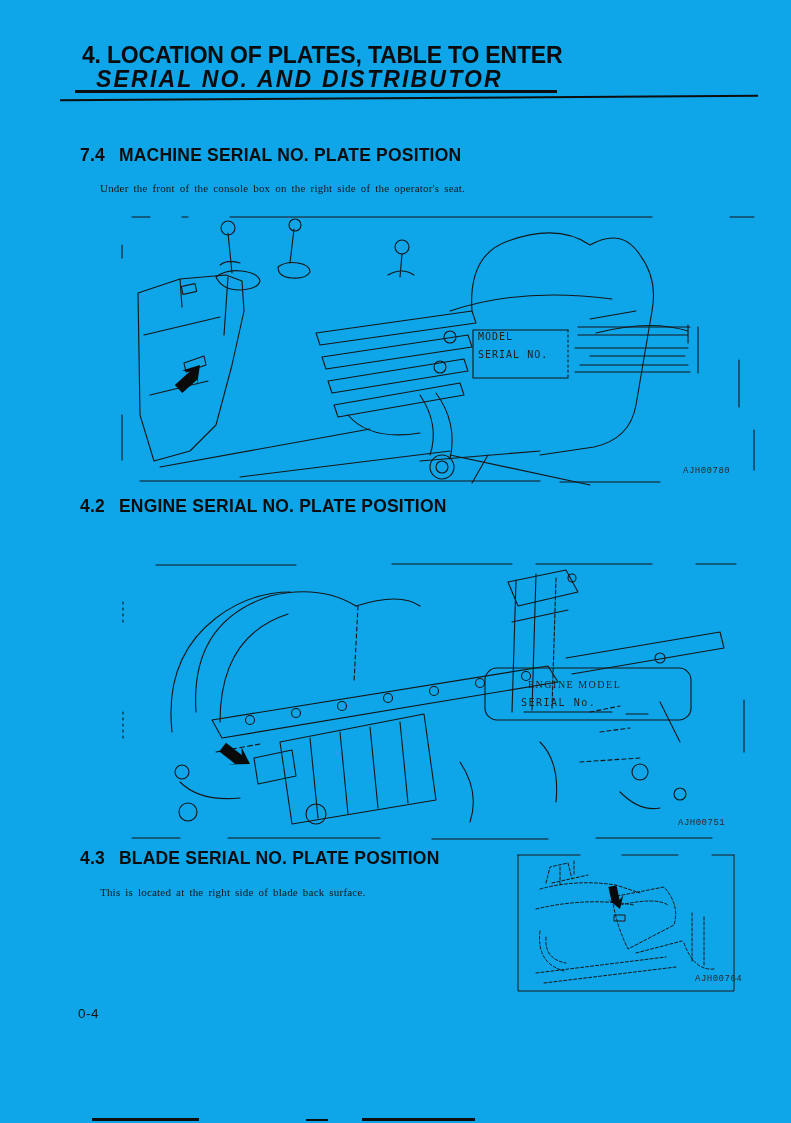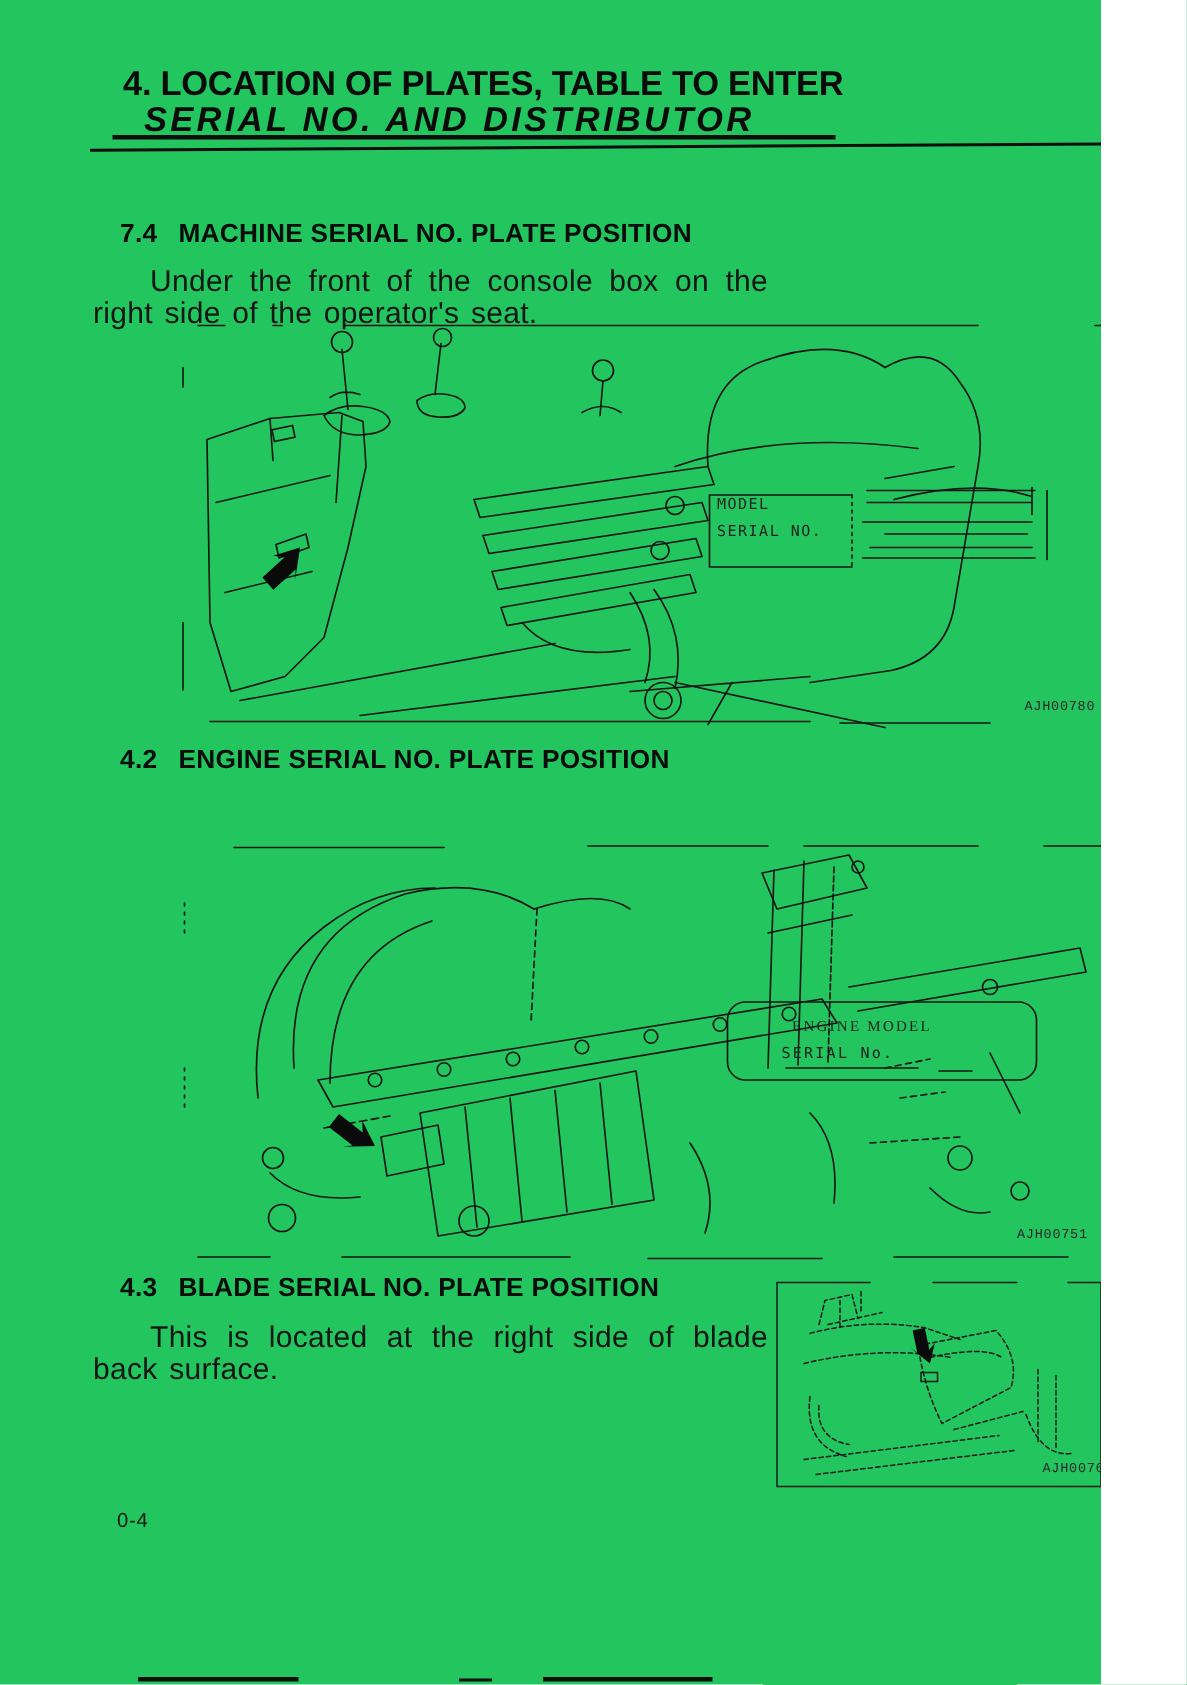--- a/index.html
+++ b/index.html
@@ -1,31 +1,31 @@
 <!DOCTYPE html>
 <html><head>
 <meta charset="utf-8">
 <style>
   html,body{margin:0;padding:0;background:#ffffff;}
   .page{
-    position:relative;width:734px;height:1123px;background:#22c55e;
+    position:relative;width:791px;height:1123px;background:#0ea5e9;
     font-family:"Liberation Sans",sans-serif;color:#111;overflow:hidden;
   }
   .abs{position:absolute;}
   
   .h1line{font-weight:bold;font-size:23px;letter-spacing:-0.2px;color:#0b0b0b;white-space:nowrap;}
   .h1line2{letter-spacing:2.2px;}
   .rule{background:#0e0e0e;}
   
   .sec-head{font-weight:bold;font-size:17.5px;letter-spacing:0.2px;color:#0c0c0c;white-space:nowrap;display:flex;}
   .sec-num{margin-right:14px;}
   
   .para{
-    width:450px;font-size:20px;line-height:21px;text-align:justify;
-    text-indent:38px;color:#161616;letter-spacing:0.2px;word-spacing:2px;
+    width:450px;font-size:11px;line-height:21px;text-align:justify;
+    text-indent:38px;color:#161616;letter-spacing:0.2px;word-spacing:2px;font-family:Liberation Serif, serif;
   }
   
   svg{display:block;}
   .plate-label{
     font-family:"DejaVu Sans Mono",monospace;font-size:10px;letter-spacing:1px;
     color:#222;white-space:nowrap;z-index:2;
   }
   .fig-code{
     font-family:Liberation Mono, monospace;font-size:9px;letter-spacing:0.5px;
     color:#2a2a2a;white-space:nowrap;z-index:2;

